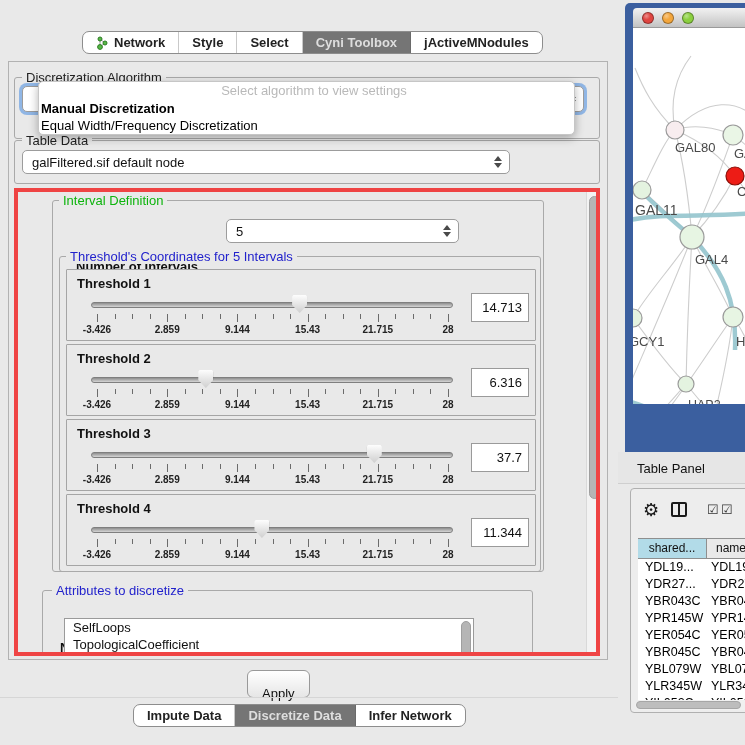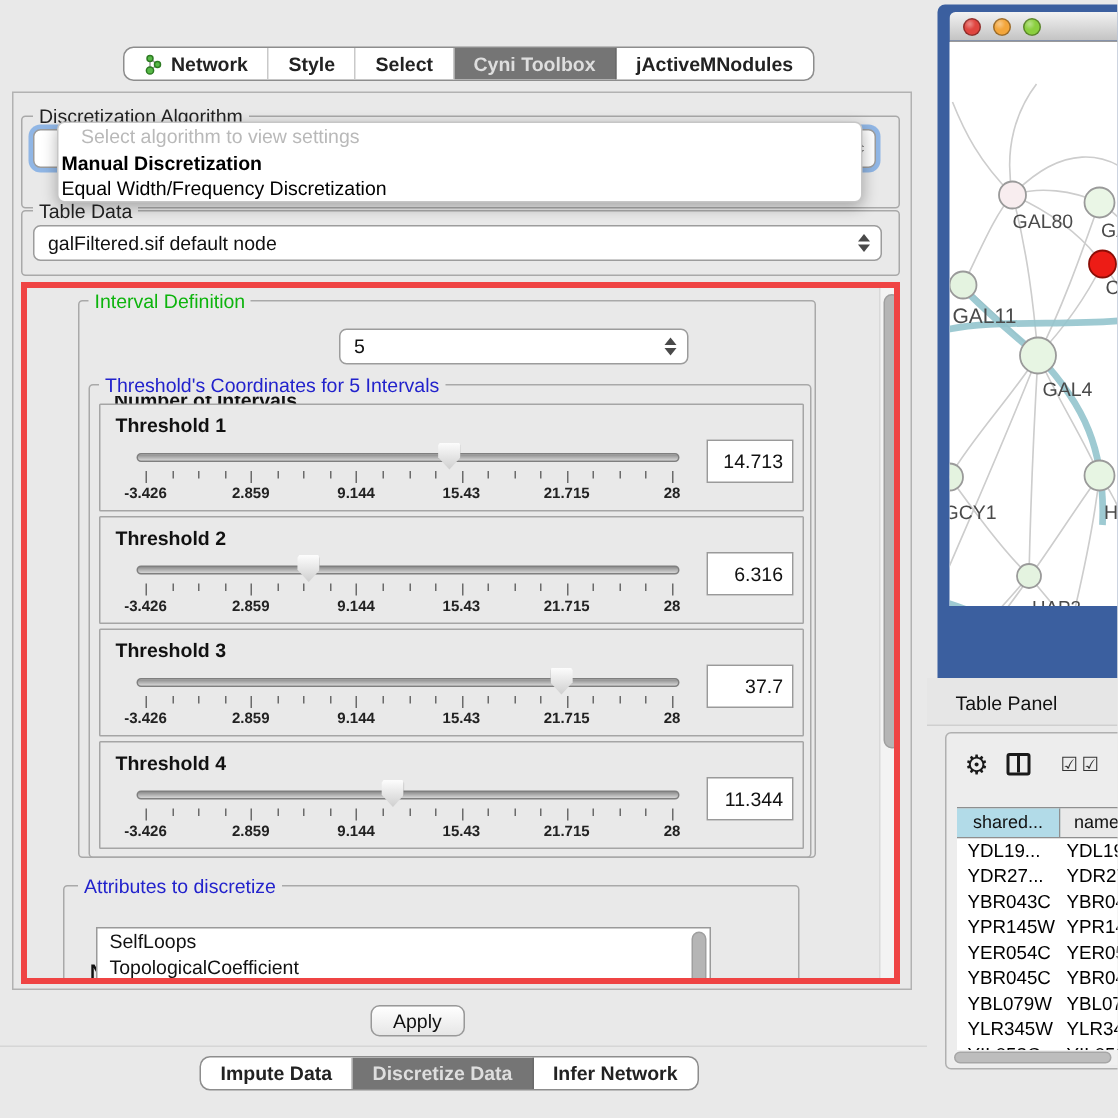--- a/index.html
+++ b/index.html
@@ -31,21 +31,21 @@
 
   .combo { position:absolute; background:#fff; border:1px solid #9c9c9c; border-radius:5px; font-size:13px; color:#111; }
   .combo .val { position:absolute; left:9px; top:50%; transform:translateY(-50%); white-space:nowrap; }
   .stepper { position:absolute; right:7px; top:50%; transform:translateY(-50%); width:9px; display:flex; flex-direction:column; align-items:center; }
   .stepper i { display:block; width:0; height:0; border-left:4px solid transparent; border-right:4px solid transparent; }
   .stepper i.up { border-bottom:5px solid #4a4a4a; margin-bottom:2px; }
   .stepper i.dn { border-top:5px solid #4a4a4a; }
 
   #algo-combo { left:22px; top:86px; width:562px; height:26px; box-shadow:0 0 0 3px rgba(97,155,227,.65); }
   #algo-popup { left:38px; top:81px; width:537px; height:54px; background:#fff; border:1px solid #c6c6c6; border-radius:5px; box-shadow:0 3px 10px rgba(0,0,0,.3); z-index:30; overflow:hidden; }
-  #algo-popup .prompt { font-size:13px; color:#b9b9b9; line-height:18px;margin-left:15px; }
+  #algo-popup .prompt { text-align:center; font-size:13px; color:#b9b9b9; line-height:18px;margin-left:15px; }
   #algo-popup .opt { font-size:13px; color:#000; line-height:17px; padding-left:2px; }
   #algo-popup .opt.bold { font-weight:bold; }
 
   #scrollarea { left:14px; top:188px; width:586px; height:468px; border:4px solid #ef4444; background:#e9e9e9; overflow:hidden; }
   .sa { position:absolute; } 
 
   .bold13 { font-size:13px; font-weight:bold; color:#111; white-space:nowrap;margin-top:36px; }
 
   .thr-panel { position:absolute; left:48px; width:470px; height:72px; border:1px solid #a5a5a5; background:#e9e9e9; border-radius:1px; }
   .thr-label { position:absolute; left:10px; top:6px; font-size:13px; font-weight:bold; color:#111; }
@@ -54,21 +54,21 @@
   .tick { position:absolute; top:44px; width:1px; height:5px; background:#6b6b6b; }
   .tick.major { height:8px; }
   .tick-label { position:absolute; top:54px; transform:translateX(-50%); font-size:10px; font-weight:bold; color:#222; white-space:nowrap; }
   .thr-value { position:absolute; right:6px; top:23px; width:58px; height:29px; background:#fff; border:1px solid #9a9a9a; font-size:13px; color:#111; text-align:right; line-height:27px; padding-right:6px; }
 
   #attr-list { background:#fff; border:1px solid #9a9a9a; overflow:hidden; }
   .attr-item { font-size:13px; color:#111; line-height:17px; padding-left:8px; white-space:nowrap; }
   .vthumb { position:absolute; border-radius:6px; background:#b5b5b5; border:1px solid #9f9f9f; }
   .vtrack { position:absolute; background:#f3f3f3; border-left:1px solid #d9d9d9; }
 
-  .pushbtn { position:absolute; height:21px; background:linear-gradient(to bottom,#ffffff,#e6e6e6); border:1px solid #999; border-radius:6px; font-size:13px; color:#111; text-align:center; line-height:19px; padding:0 14px; }
+  .pushbtn { position:absolute; height:21px; background:linear-gradient(to bottom,#ffffff,#e6e6e6); border:1px solid #999; border-radius:6px; font-size:13px; color:#111; text-align:center; line-height:19px; padding:13px 14px; }
 
   #cp-sep { left:0; top:697px; width:618px; height:1px; background:#d6d6d6; }
 
   
   #net-window { left:625px; top:3px; width:120px; height:449px; background:#3b5f9f; border-radius:5px 0 0 0; }
   #net-titlebar { position:absolute; left:8px; top:5px; width:112px; height:20px; background:linear-gradient(to bottom,#f2f2f2,#c3c3c3); border-radius:4px 0 0 0; border-bottom:1px solid #9a9a9a; }
   .tl { position:absolute; top:4px; width:12px; height:12px; border-radius:50%; border:1px solid rgba(0,0,0,.35); }
   #net-canvas { position:absolute; left:8px; top:25px; width:112px; height:376px; background:#fff; overflow:hidden; }
 
   #tp-bar { left:618px; top:452px; width:127px; height:32px; background:#e6e6e6; border-bottom:1px solid #cfcfcf; }
@@ -132,21 +132,21 @@
       </span>
   </div>
   <div class="abs" id="algo-popup">
     <div class="prompt">Select algorithm to view settings</div>
     <div class="opt bold">Manual Discretization</div>
     <div class="opt">Equal Width/Frequency Discretization</div>
   </div>
 
   <div class="groupbox" style="left:14px; top:140px; width:586px; height:44px;"></div>
   <div class="grouplabel" style="left:22px; top:133px;">Table Data</div>
-  <div class="combo" style="left:22px; top:150px; width:566px; height:24px;">
+  <div class="combo" style="left:22px; top:150px; width:488px; height:24px;">
     <span class="val">galFiltered.sif default node</span>
     <span class="stepper">
         <i class="up"></i>
         <i class="dn"></i>
       </span>
   </div>
 
   <div class="abs" id="scrollarea">
 
     <div class="groupbox" style="left:34px; top:8px; width:492px; height:372px;"></div>

